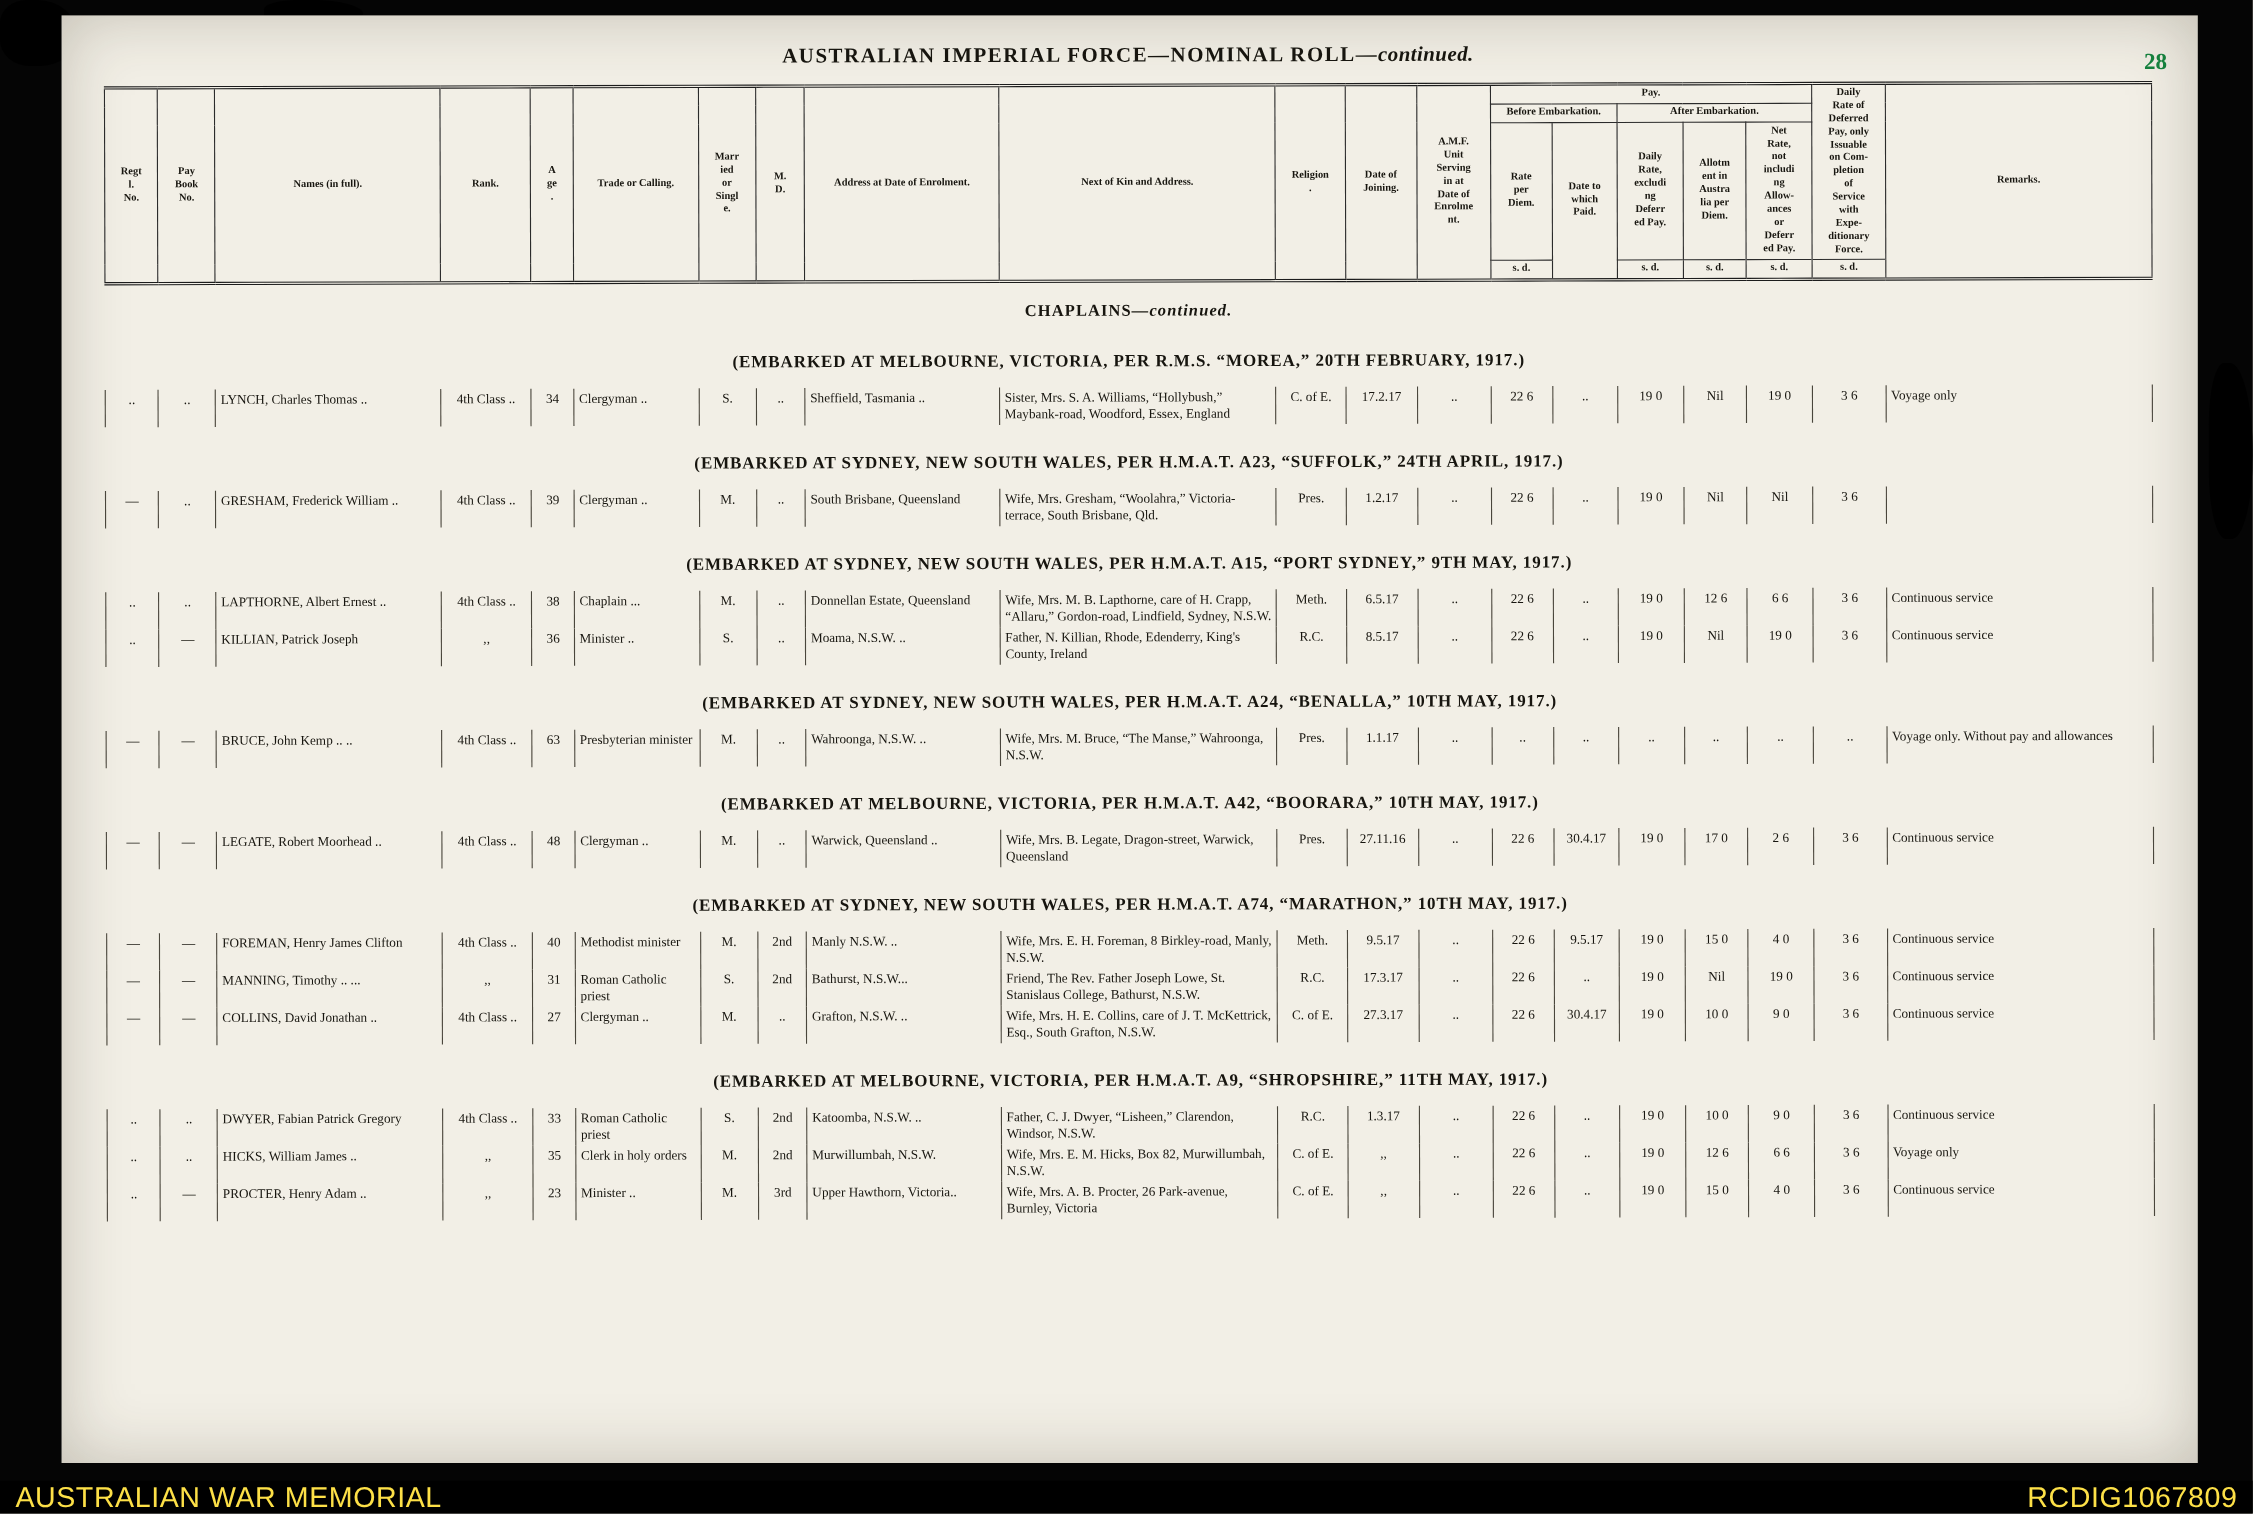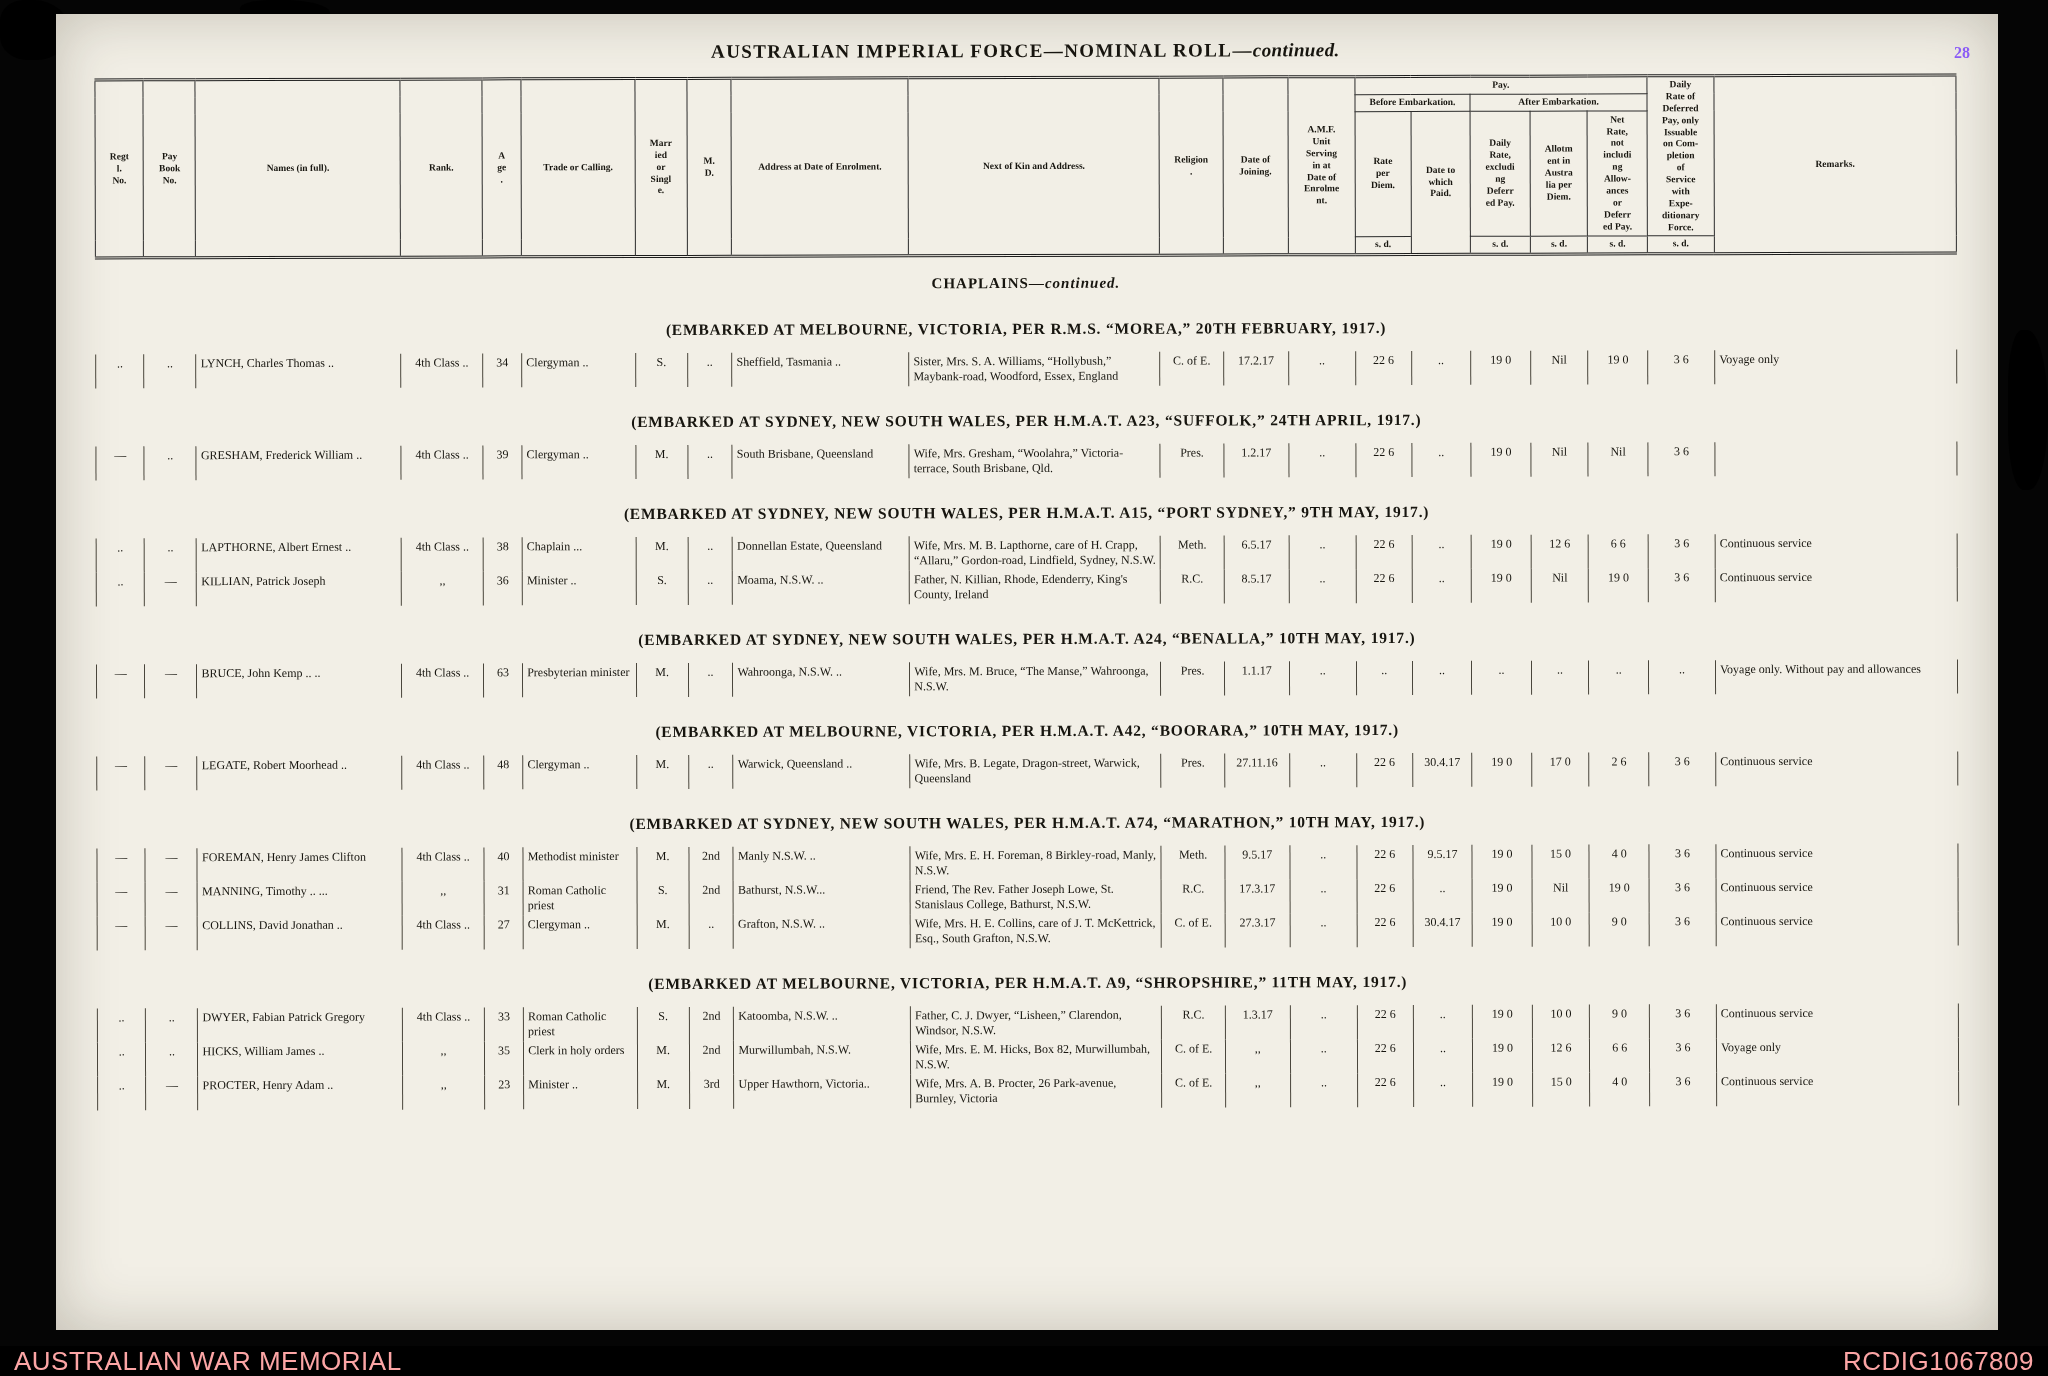--- a/index.html
+++ b/index.html
@@ -10,21 +10,21 @@
   }
   .paper {
     position:absolute; left:56px; right:50px; top:14px; bottom:46px;
     background:#f2efe6;
     box-shadow: inset 0 0 60px rgba(60,50,30,0.25);
     color:#17150f;
   }
   .paper-inner { position:absolute; inset:0; padding:26px 40px 0 40px; transform:rotate(-0.15deg); }
   .doc-title { text-align:center; font-weight:bold; font-size:19px; letter-spacing:1.4px; }
   .doc-title .cont { font-style:italic; letter-spacing:0.4px; }
-  .page-number { position:absolute; top:30px; right:28px; font-size:16px; font-weight:bold; color:#8b5cf6; }
+  .page-number { position:absolute; top:30px; right:28px; font-size:21px; font-weight:bold; color:#15803d; }
 
   table.tbl { width:100%; border-collapse:collapse; table-layout:fixed; margin-top:14px; }
   .tbl th {
     font-weight:bold; font-size:9.5px; line-height:1.25; padding:2px 14px;
     vertical-align:middle; text-align:center;
     border-left:1px solid #2b2b2b; border-right:1px solid #2b2b2b;
     word-wrap:break-word;
   }
   .tbl thead tr.h1 th { border-top:3px double #1c1c1c; }
   .pay-cell { border-bottom:1px solid #2b2b2b; }
@@ -47,21 +47,21 @@
   .chaplains-heading .cont { font-style:italic; font-weight:bold; }
   .tbl td.section-heading {
     border:none; text-align:center; font-weight:bold; font-size:15.5px;
     padding:26px 0 14px; letter-spacing:0.8px;
   }
 
   .footer-bar {
     position:absolute; left:0; right:0; bottom:0; height:30px; background:#000;
     display:flex; align-items:center; justify-content:space-between;
     padding:0 14px; box-sizing:border-box;
-    font-family:"Liberation Sans", sans-serif; color:#fca5a5; font-size:26px; letter-spacing:0.5px;
+    font-family:"Liberation Sans", sans-serif; color:#fde047; font-size:26px; letter-spacing:0.5px;
   }
   .blob { position:absolute; background:#000; border-radius:40% 60% 55% 45%; }
 </style>
 </head>
 <body>
 
 <div class="blob" style="left:0;top:0;width:70px;height:60px;"></div>
 <div class="blob" style="left:240px;top:0;width:90px;height:24px;"></div>
 <div class="blob" style="right:0;top:330px;width:40px;height:160px;"></div>
 

